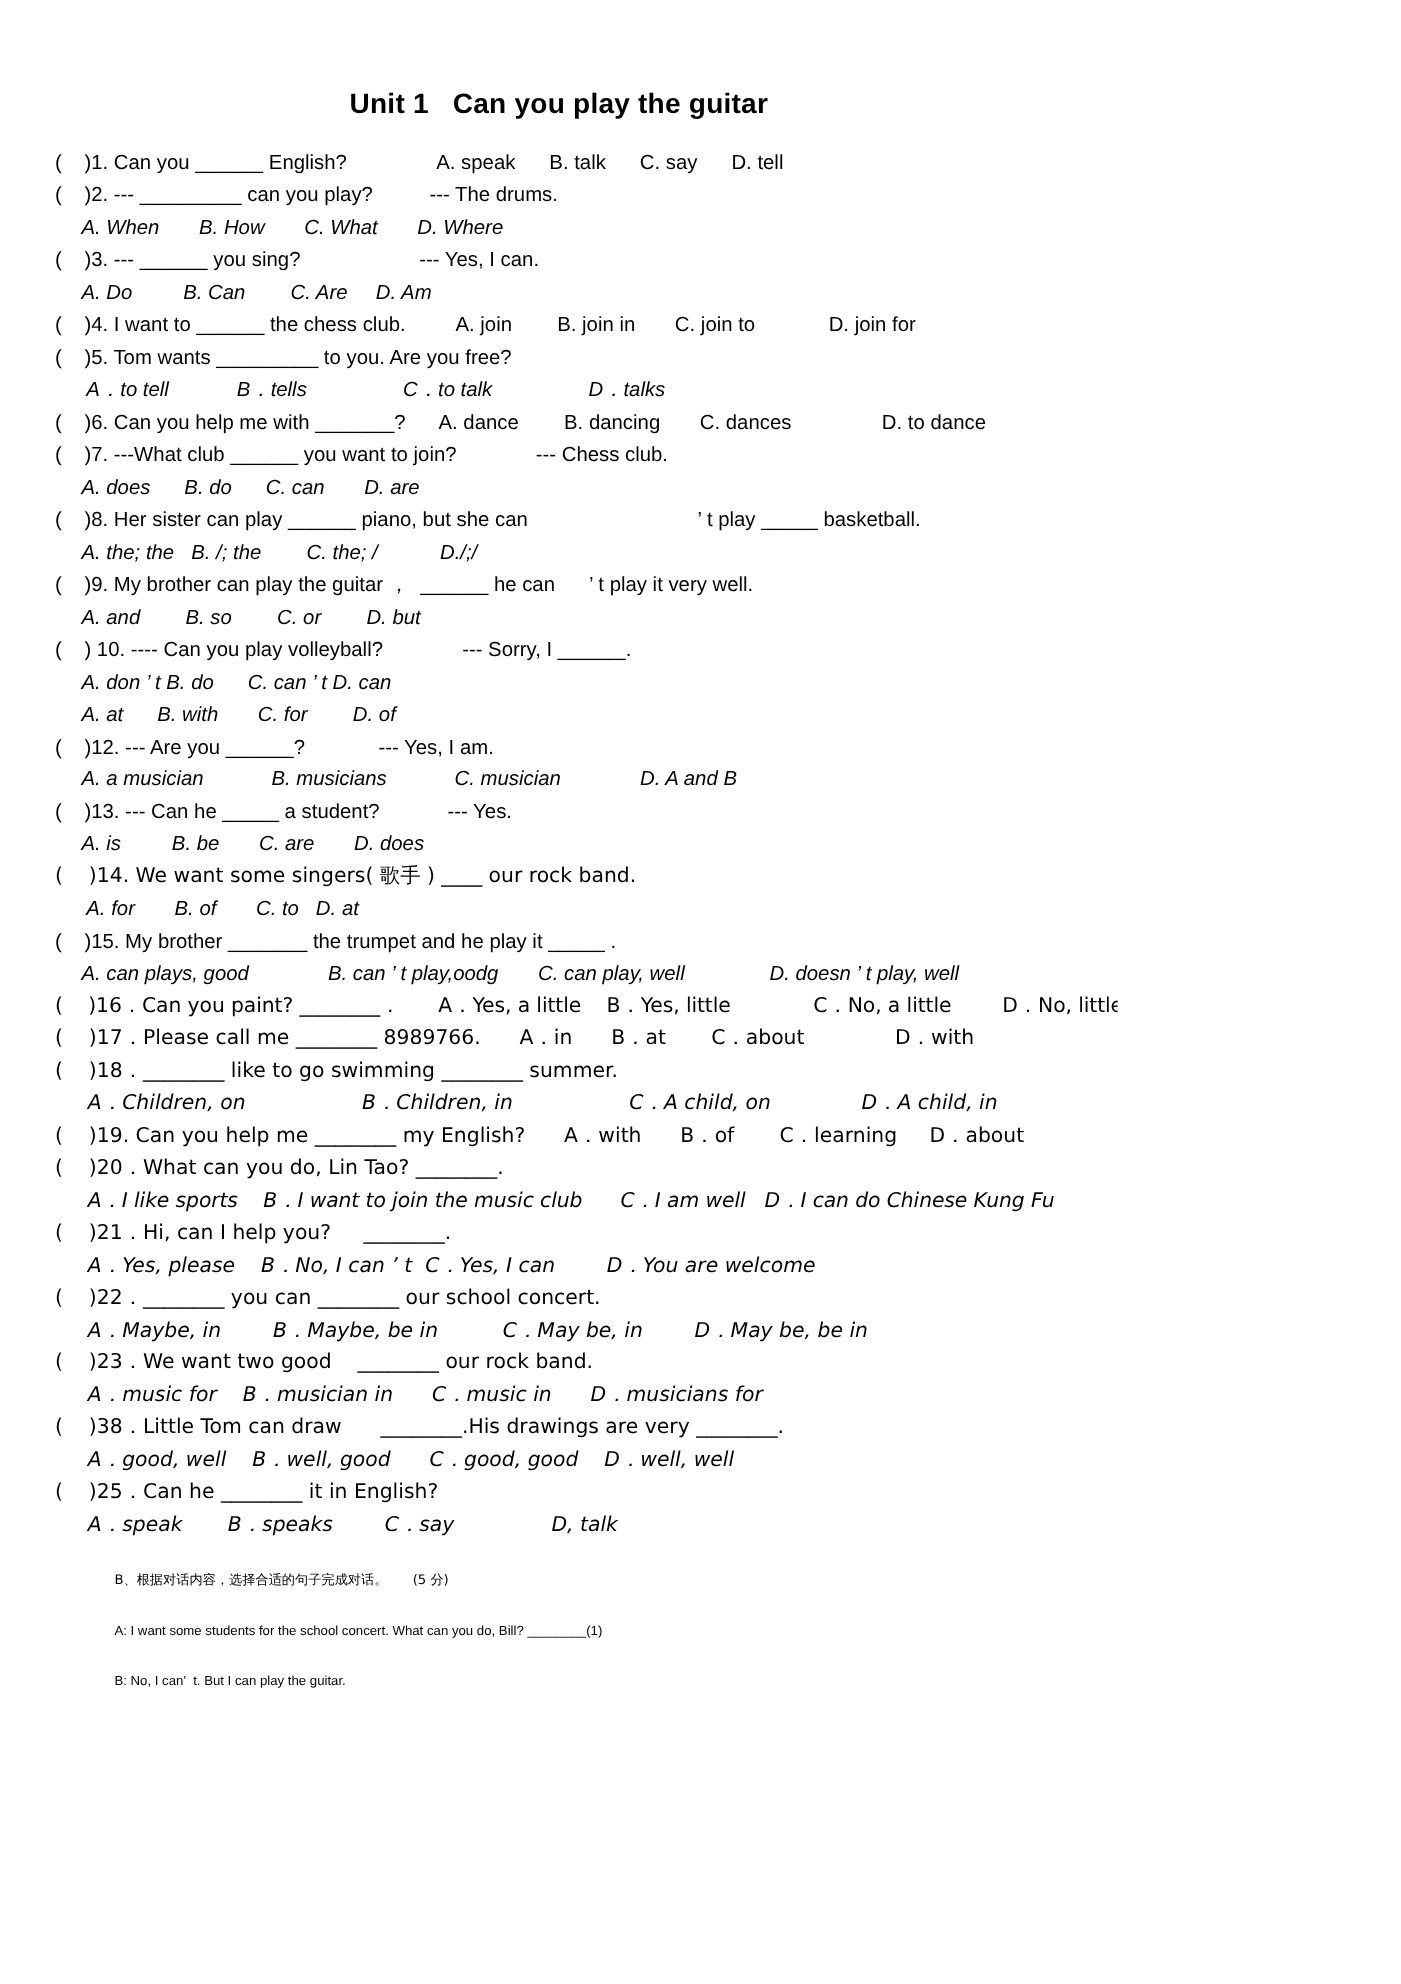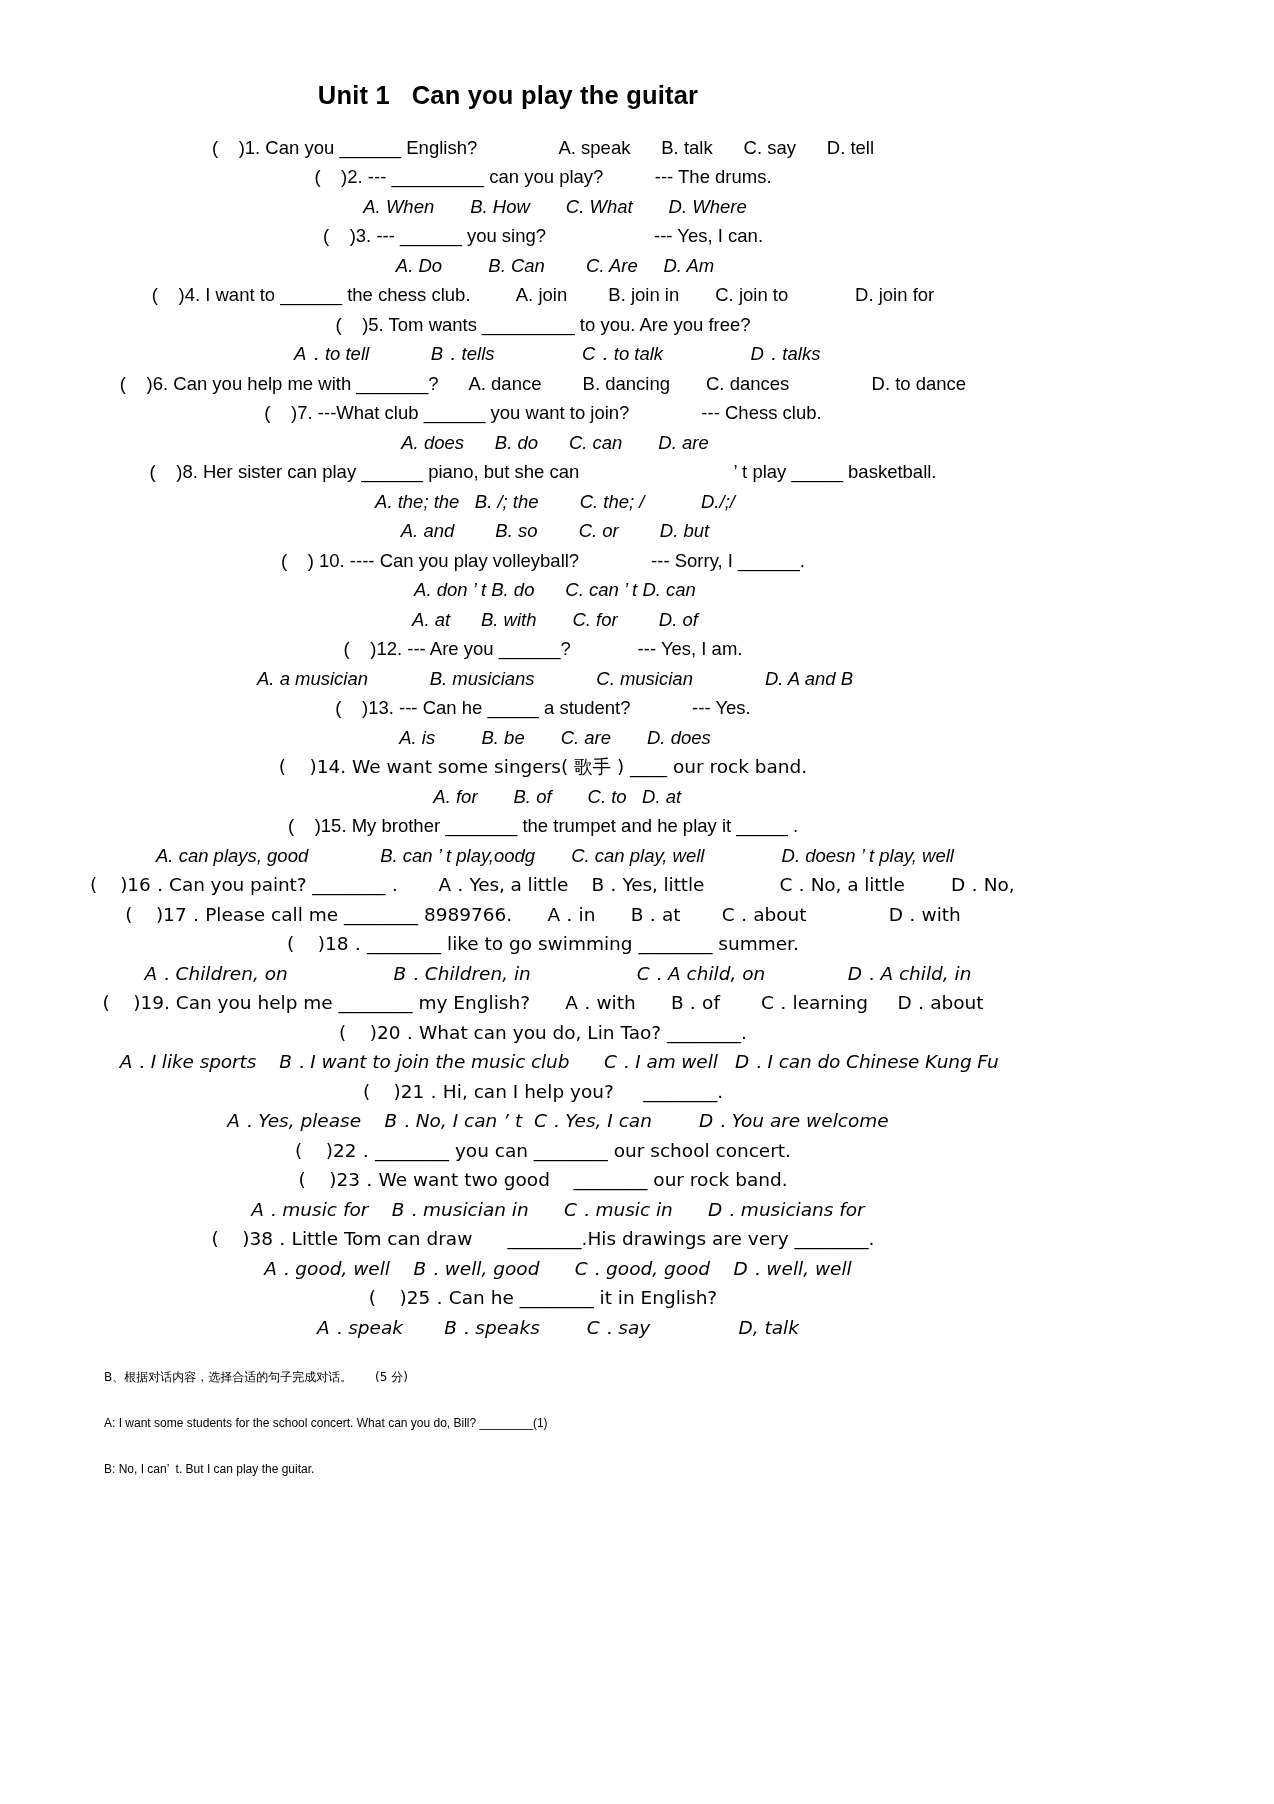--- a/index.html
+++ b/index.html
@@ -27,24 +27,23 @@
     font-size: 25.5px;
     font-weight: bold;
     letter-spacing: 0.2px;
     margin: 0;
     padding-top: 80px;
     padding-bottom: 0;
     line-height: 1.2;
     white-space: pre;
   }
   .body-block {
-    padding-left: 90px;
+    padding-left: 50px;
     padding-right: 20px;
     padding-top: 22px;
-    text-align: center;
   }
   .line {
     font-size: 18.5px;
     line-height: 29.5px;
     white-space: pre;
     margin: 0;
     padding: 0;
     height: 29.5px;
     overflow: visible;
   }
@@ -93,20 +92,21 @@
     <div class="line indent"> A．to tell            B．tells                 C．to talk                 D．talks</div>
 
     <div class="line">(    )6. Can you help me with _______?      A. dance        B. dancing       C. dances                D. to dance</div>
 
     <div class="line">(    )7. ---What club ______ you want to join?              --- Chess club.</div>
     <div class="line indent">A. does      B. do      C. can       D. are</div>
 
     <div class="line">(    )8. Her sister can play ______ piano, but she can                              ’ t play _____ basketball.</div>
     <div class="line indent">A. the; the   B. /; the        C. the; /           D./;/</div>
 
+    <div class="line">(    )9. My brother can play the guitar ，  ______ he can      ’ t play it very well.</div>
     <div class="line indent">A. and        B. so        C. or        D. but</div>
 
     <div class="line">(    ) 10. ---- Can you play volleyball?              --- Sorry, I ______.</div>
     <div class="line indent">A. don ’ t B. do      C. can ’ t D. can</div>
 
     <div class="line indent">A. at      B. with       C. for        D. of</div>
 
     <div class="line">(    )12. --- Are you ______?             --- Yes, I am.</div>
     <div class="line indent">A. a musician            B. musicians            C. musician              D. A and B</div>
 
@@ -128,20 +128,21 @@
 
     <div class="line cjk">(    )19. Can you help me ________ my English?      A．with      B．of       C．learning     D．about</div>
 
     <div class="line cjk">(    )20．What can you do, Lin Tao? ________.</div>
     <div class="line indent tight cjk"> A．I like sports    B．I want to join the music club      C．I am well   D．I can do Chinese Kung Fu</div>
 
     <div class="line cjk">(    )21．Hi, can I help you?     ________.</div>
     <div class="line indent cjk"> A．Yes, please    B．No, I can ’ t  C．Yes, I can        D．You are welcome</div>
 
     <div class="line cjk">(    )22．________ you can ________ our school concert.</div>
+    <div class="line indent cjk"> A．Maybe, in        B．Maybe, be in          C．May be, in        D．May be, be in</div>
 
     <div class="line cjk">(    )23．We want two good    ________ our rock band.</div>
     <div class="line indent cjk"> A．music for    B．musician in      C．music in      D．musicians for</div>
 
     <div class="line cjk">(    )38．Little Tom can draw      ________.His drawings are very ________.</div>
     <div class="line indent cjk"> A．good, well    B．well, good      C．good, good    D．well, well</div>
 
     <div class="line cjk">(    )25．Can he ________ it in English?</div>
     <div class="line indent cjk"> A．speak       B．speaks        C．say               D, talk</div>
 

